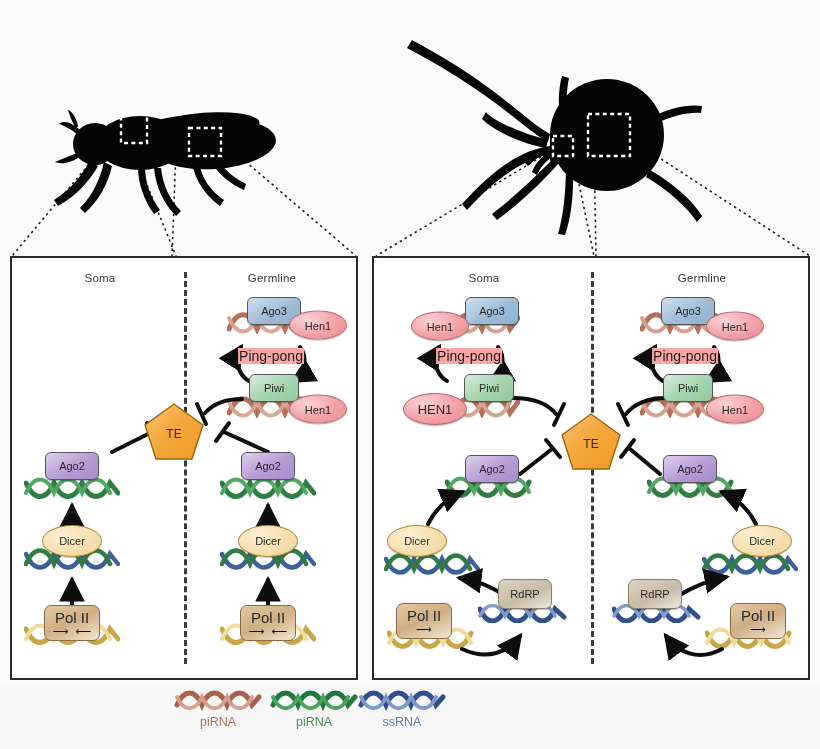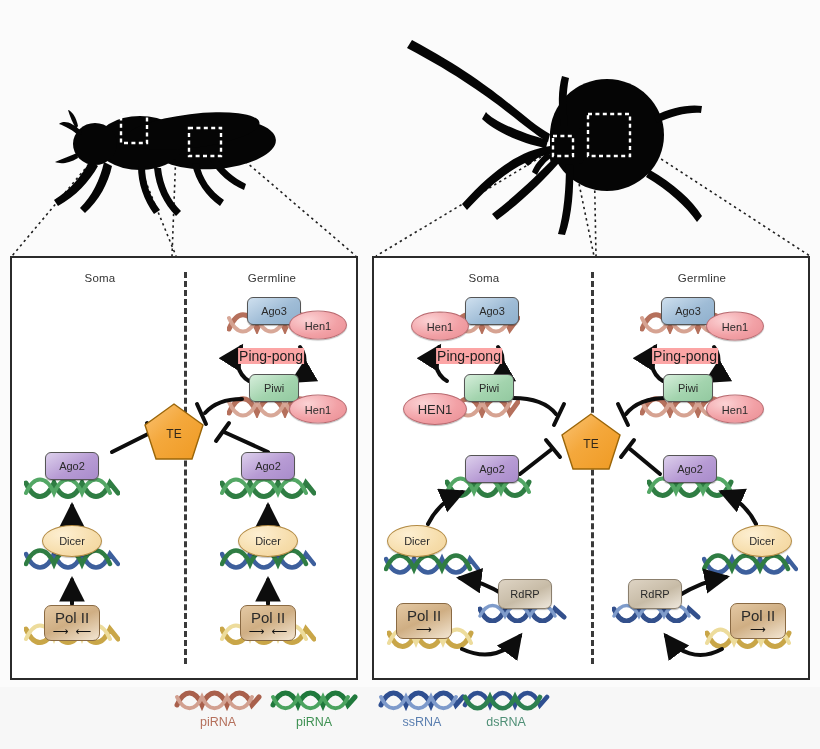--- a/index.html
+++ b/index.html
@@ -447,37 +447,28 @@
       <div class="legend-item" style="left:96px;">
         <div class="lg-helix">
           <svg width="88" height="22" viewBox="0 0 88 22">
             <path d="M3 16 C10 0 21 0 28 16 C35 0 46 0 53 16 C60 0 71 0 78 16 L85 8" fill="none" stroke="#20793c" stroke-width="5" stroke-linecap="round"></path>
             <path d="M3 8 C10 23 21 23 28 8 C35 23 46 23 53 8 C60 23 71 23 78 8" fill="none" stroke="#4ba35f" stroke-width="4" stroke-linecap="round"></path>
           </svg>
         </div>
         <div class="lg-label" style="color:#3f9153;">piRNA</div>
       </div>
 
-      <div class="legend-item" style="left:204px;">
+      <div class="legend-item" style="left:184px;">
         <div class="lg-helix">
           <svg width="88" height="22" viewBox="0 0 88 22">
             <path d="M3 16 C10 0 21 0 28 16 C35 0 46 0 53 16 C60 0 71 0 78 16 L85 8" fill="none" stroke="#2f4f91" stroke-width="5" stroke-linecap="round"></path>
             <path d="M3 8 C10 23 21 23 28 8 C35 23 46 23 53 8 C60 23 71 23 78 8" fill="none" stroke="#7e9acb" stroke-width="4" stroke-linecap="round"></path>
           </svg>
         </div>
         <div class="lg-label" style="color:#5b7fb0;">ssRNA</div>
       </div>
 
-      <div class="legend-item" style="left:288px;">
-        <div class="lg-helix">
-          <svg width="88" height="22" viewBox="0 0 88 22">
-            <path d="M3 16 C10 0 21 0 28 16 C35 0 46 0 53 16 C60 0 71 0 78 16 L85 8" fill="none" stroke="#2f4f91" stroke-width="4.6" stroke-linecap="round"></path>
-            <path d="M3 8 C10 23 21 23 28 8 C35 23 46 23 53 8 C60 23 71 23 78 8" fill="none" stroke="#2d8050" stroke-width="4.6" stroke-linecap="round"></path>
-          </svg>
-        </div>
-        <div class="lg-label" style="color:#4f8f76;">dsRNA</div>
-      </div>
 
 
     </div>
   </div>
 
 </div>
 
 </body></html>

